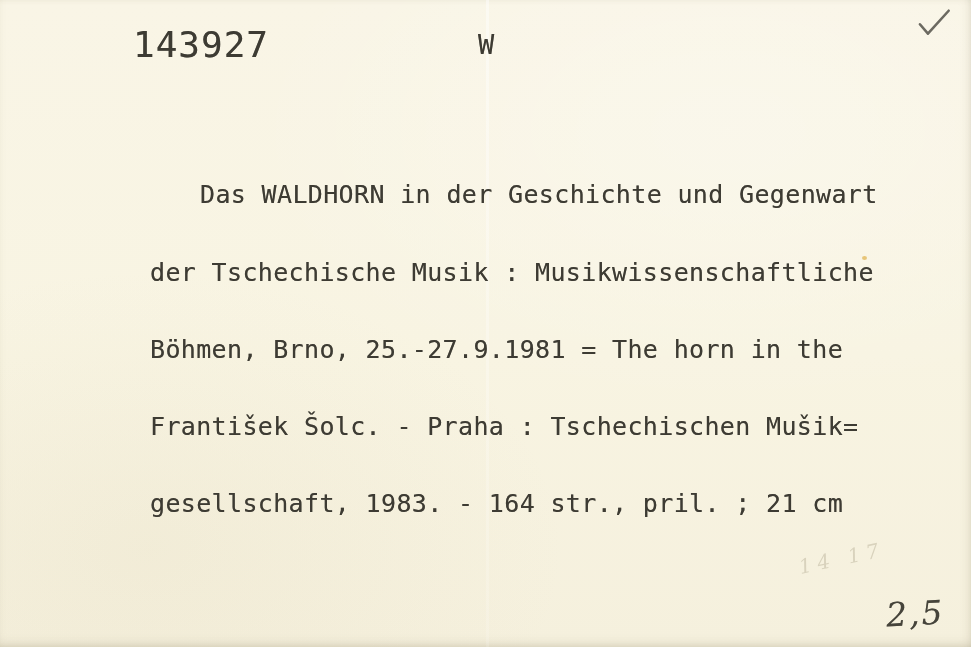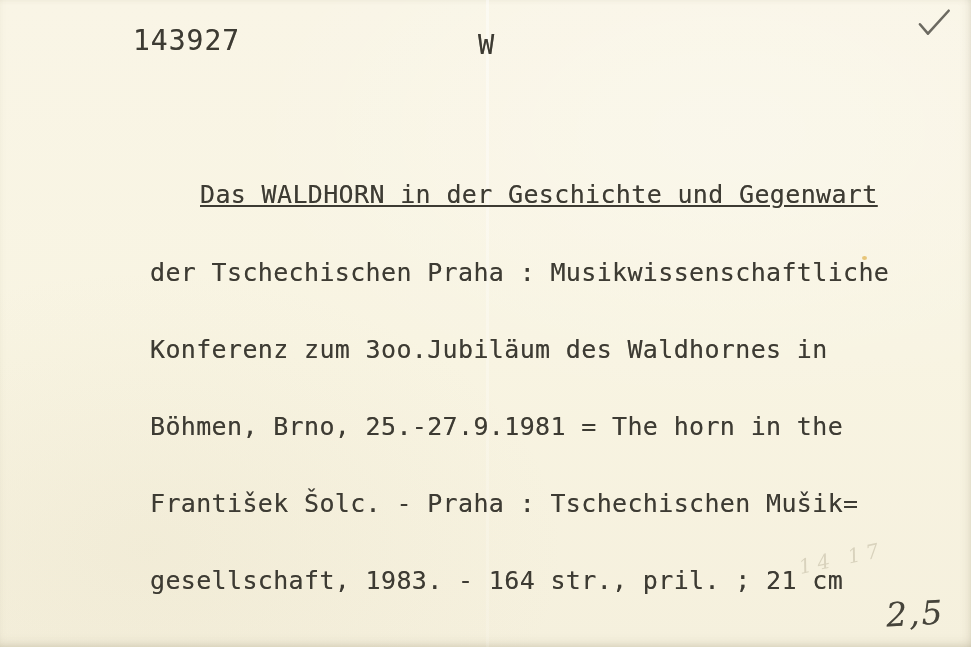--- a/index.html
+++ b/index.html
@@ -32,21 +32,21 @@
     background: linear-gradient(180deg, rgba(255,255,255,0.45), rgba(255,255,255,0.15));
     pointer-events: none;
   }
   .ink {
     text-shadow: 0 0 0.6px rgba(64,61,52,0.55);
   }
   .call-number {
     position: absolute;
     left: 133px;
     top: 27px;
-    font-size: 28px;
+    font-size: 36px;
     letter-spacing: 1px;
     line-height: 1;
   }
   .class-letter {
     position: absolute;
     left: 478px;
     top: 31px;
     font-size: 27px;
     line-height: 1;
   }
@@ -64,21 +64,20 @@
     left: 150px;
     top: 131px;
     width: 770px;
     font-size: 25px;
     line-height: 25.7px;
     letter-spacing: 0.35px;
     white-space: pre;
   }
   .line.indent {
     text-indent: 50px;
-    text-decoration: underline;
   }
   .pencil-note {
     position: absolute;
     left: 798px;
     top: 546px;
     font-family: "DejaVu Serif", "Liberation Serif", serif;
     font-style: italic;
     font-size: 20px;
     letter-spacing: 6px;
     color: #978e72;
@@ -121,22 +120,21 @@
   <div class="class-letter ink">W</div>
 
   <div class="checkmark">
     <svg width="42" height="38" viewBox="0 0 42 38">
       <path d="M7 21 L15.5 30 L35 6" fill="none" stroke="#54524a" stroke-width="2.6" stroke-linecap="round" stroke-linejoin="round"></path>
     </svg>
   </div>
 
   <div class="body-block ink">
     <div class="line indent">Das WALDHORN in der Geschichte und Gegenwart</div>
-    <div class="line">der Tschechischen Praha : Musikwissenschaftliche</div>
-    <div class="line">Konferenz zum 3oo.Jubiläum des Waldhornes in</div>
+    <div class="line">der Tschechische Musik : Musikwissenschaftliche</div>
     <div class="line">Böhmen, Brno, 25.-27.9.1981 = The horn in the</div>
     <div class="line">František Šolc. - Praha : Tschechischen Mušik=</div>
     <div class="line">gesellschaft, 1983. - 164 str., pril. ; 21 cm</div>
   </div>
 
   <div class="speck"></div>
 
   <div class="pencil-note">14 17</div>
 
   <div class="handwritten-number">2,5</div>

